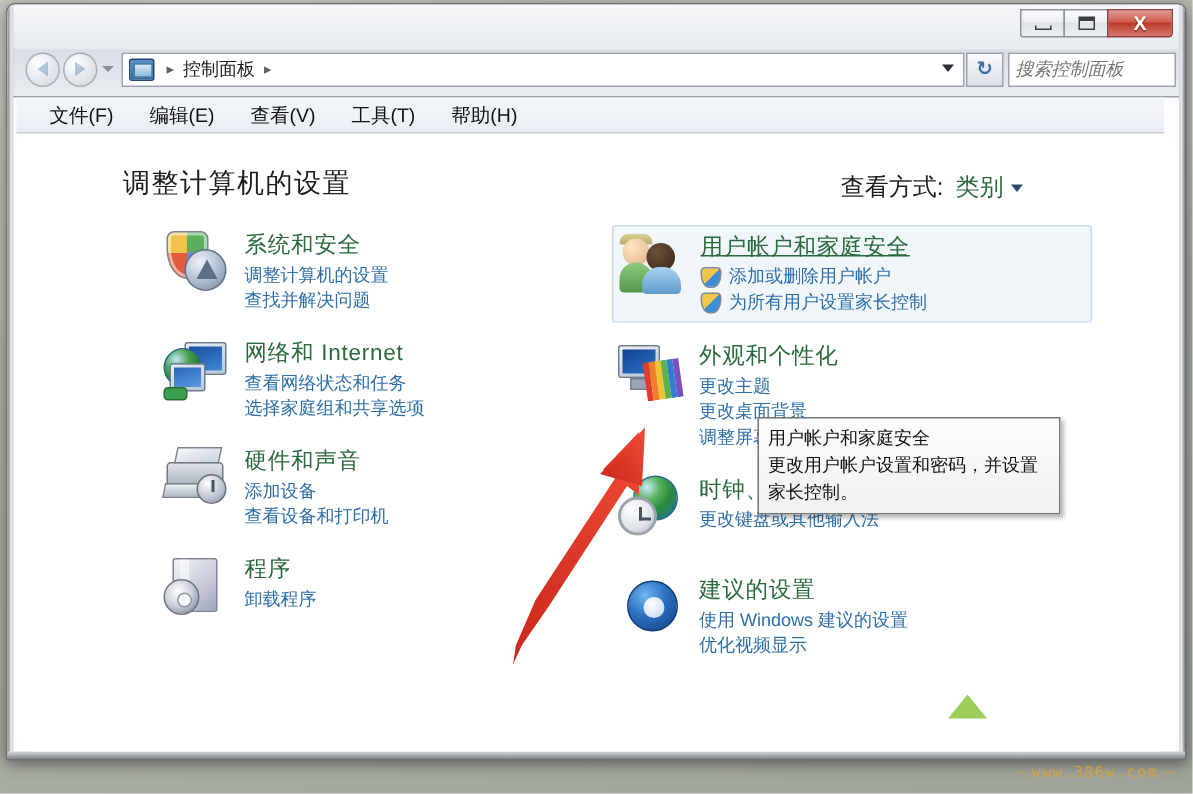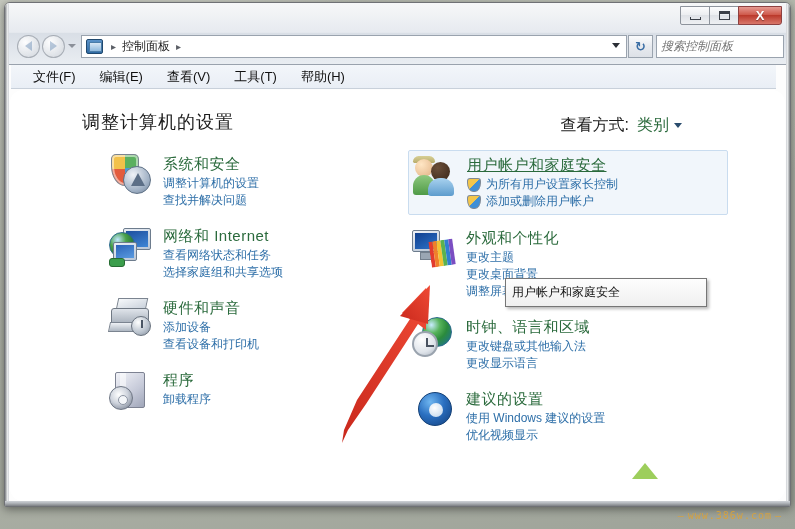--- a/index.html
+++ b/index.html
@@ -120,21 +120,21 @@
     border-left:4px solid transparent;border-right:4px solid transparent;border-top:5px solid #2b2f36; }
 
   .tbbtn {
     width:25px; height:23px; margin-left:1px;
     border:1px solid #9aa3ae;
     background: linear-gradient(180deg,#fbfcfd,#e7eaef 50%,#dde1e7);
     display:flex;align-items:center;justify-content:center;
     color:#3a6ea5; font-size:13px; font-weight:bold;
   }
   #searchbox {
-    width:128px; height:23px; margin-left:3px;
+    width:112px; height:23px; margin-left:3px;
     background:#fff; border:1px solid #9aa3ae;
     display:flex; align-items:center; padding:0 4px;
   }
   #searchbox input {
     flex:1; border:none; outline:none; font-size:12px;
     font-style:italic; color:#7a7f86;
     font-family:"Liberation Sans", sans-serif;
     background:transparent;
   }
 
@@ -443,24 +443,24 @@
       <div class="cat selected">
         <div class="catico">
           <span class="ico ic-user-a-hat"></span>
           <span class="ico ic-user-a"></span>
             <span class="ico ic-user-a-b"></span>
           <span class="ico ic-user-b"></span>
             <span class="ico ic-user-b-b"></span>
         </div>
         <h3>用户帐户和家庭安全</h3>
         <a class="sub shielded">
-          <span class="shield"></span><span>为所有用户设置家长控制</span>
+          <span class="shield"></span><span>添加或删除用户帐户</span>
         </a>
         <a class="sub shielded">
-          <span class="shield"></span><span>添加或删除用户帐户</span>
+          <span class="shield"></span><span>为所有用户设置家长控制</span>
         </a>
       </div>
 
       <div class="cat">
         <div class="catico">
           <span class="ico ic-ap-mon"></span>
             <span class="ico ic-ap-stand"></span>
           <span class="ico ic-palette">
             <span style="background:#e23b2e"></span>
               <span style="background:#f07f2a"></span>
@@ -476,35 +476,35 @@
         <a class="sub">调整屏幕分辨率</a>
       </div>
 
       <div class="cat">
         <div class="catico">
           <span class="ico ic-clkglobe"></span>
             <span class="ico ic-clock"></span>
         </div>
         <h3>时钟、语言和区域</h3>
         <a class="sub">更改键盘或其他输入法</a>
-        <a class="sub">更改显示语言</a>
       </div>
 
       <div class="cat">
         <div class="catico">
           <span class="ico ic-ease"></span>
         </div>
         <h3>建议的设置</h3>
         <a class="sub">使用 Windows 建议的设置</a>
         <a class="sub">优化视频显示</a>
       </div>
     </div>
 
     <div id="tooltip">
       <div class="t-line">用户帐户和家庭安全</div>
+      <div class="t-line">更改用户帐户设置和密码，并设置家长控制。</div>
     </div>
 
     <svg id="arrow" viewBox="0 0 130 170">
       <defs>
         <linearGradient id="ag" x1="0" y1="1" x2="1" y2="0">
           <stop offset="0" stop-color="#c9281c"></stop>
           <stop offset="1" stop-color="#ef4a35"></stop>
         </linearGradient>
       </defs>
       <polygon fill="url(#ag)" points="96,8 72,33 80,39 27,120 14,150 12,163 18,150 36,124 88,44 96,50"></polygon>

